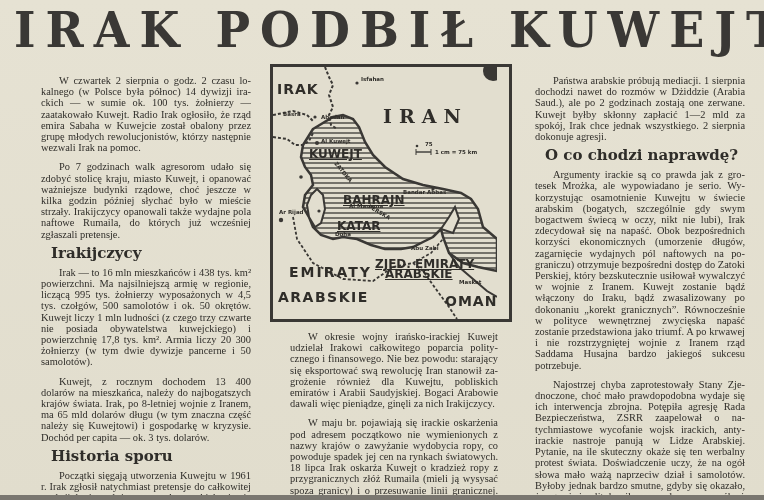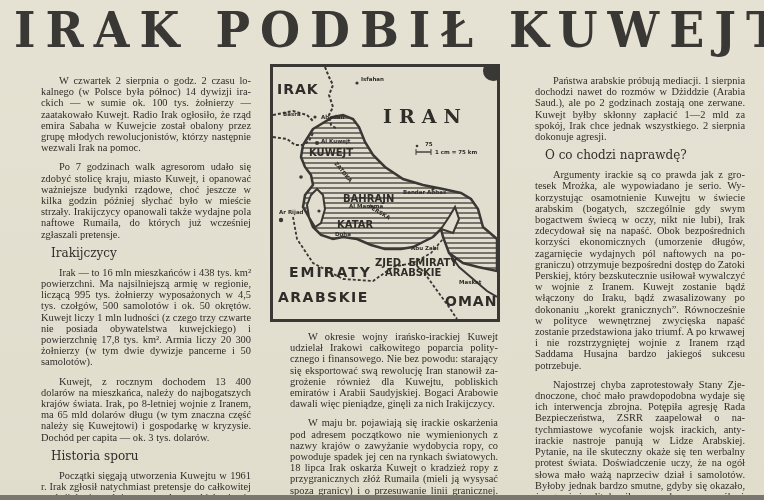--- a/index.html
+++ b/index.html
@@ -31,45 +31,46 @@
     font-size: 10.4px;
     line-height: 11.2px;
     text-align: justify;
     hyphens: manual;
     color: #2f2d29;
   }
   .col p { margin: 8px; text-indent: 18px; }
   .col h3 {
     margin: 6px 0 1px 18px;
     font-family: "DejaVu Serif", serif;
-    font-size: 12px; line-height: 11px;
-    font-weight: normal;
+    font-size: 15px; line-height: 11px;
+    font-weight: bold;
   }
   .col1 { left: 33px; top: 67px; width: 226px; }
   .col2 { left: 282px; top: 323px; width: 224px; }
   .col3 { left: 527px; top: 67px; width: 226px; }
   .col3 p.first { text-indent: 18px; }
 
   .map {
     position: absolute; left: 270px; top: 64px; width: 224px; height: 252px;
     border: 3px solid #3a3835;
     background: #e2decf;
     overflow: hidden;
+    padding-left: 12px;
   }
   .map svg { position: absolute; left: 0; top: 0; }
   .maplabel {
     position: absolute;
     font-family: "DejaVu Sans", sans-serif;
     font-weight: bold;
     color: #2f2d29;
     white-space: nowrap;
   }
   .ml-big { font-size: 14px; letter-spacing: 1px; }
   .ml-iran { font-size: 19px; letter-spacing: 7px; font-family: "DejaVu Serif", serif; }
-  .ml-mid { font-size: 10px; }
+  .ml-mid { font-size: 12px; text-decoration: underline; }
   .ml-small { font-size: 5.5px; font-weight: bold; }
   .bottom-rule { position: absolute; left: 0; top: 495px; width: 764px; height: 5px; background: #7a7770; }
 </style>
 </head>
 <body>
 
 <div class="page">
 
   <div class="headline">IRAK PODBIŁ KUWEJT!</div>
 

